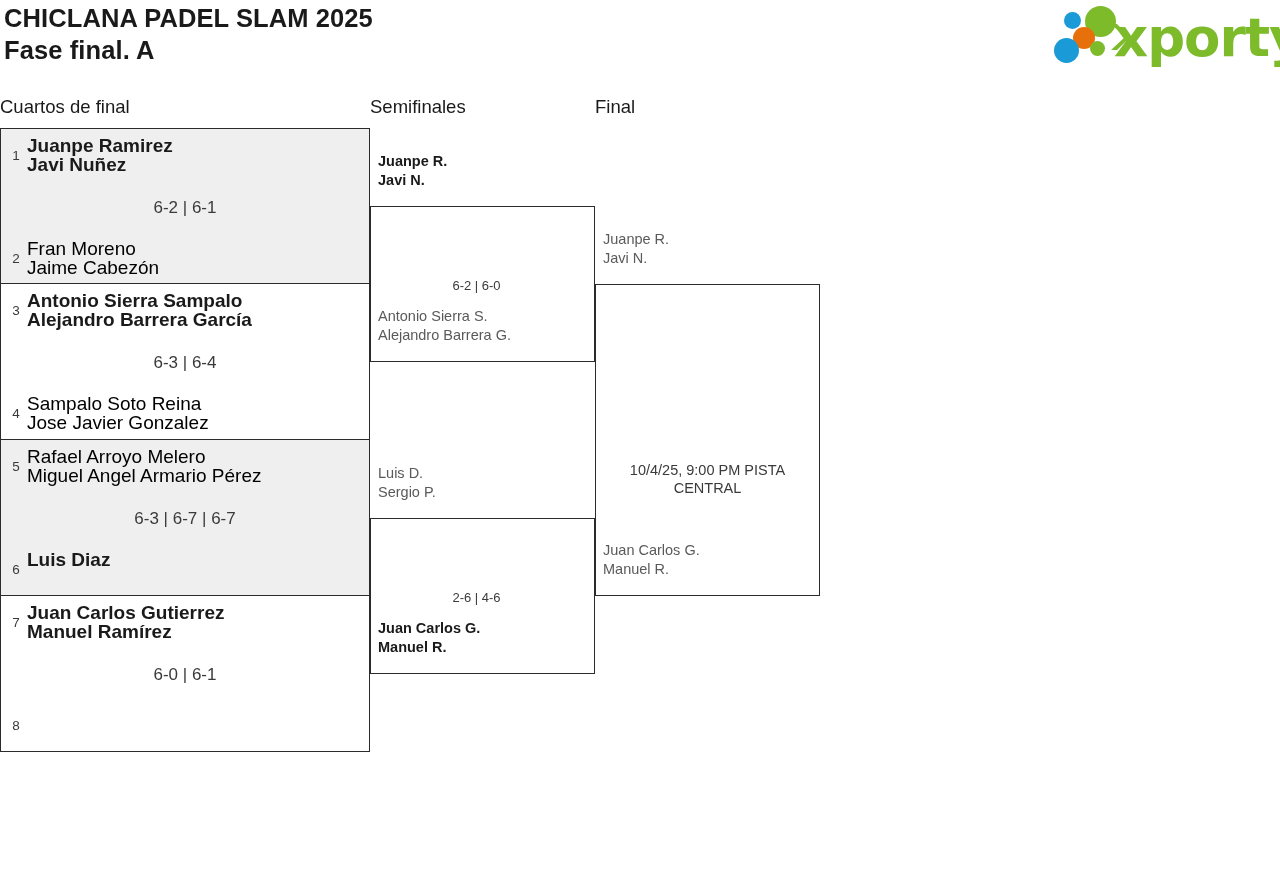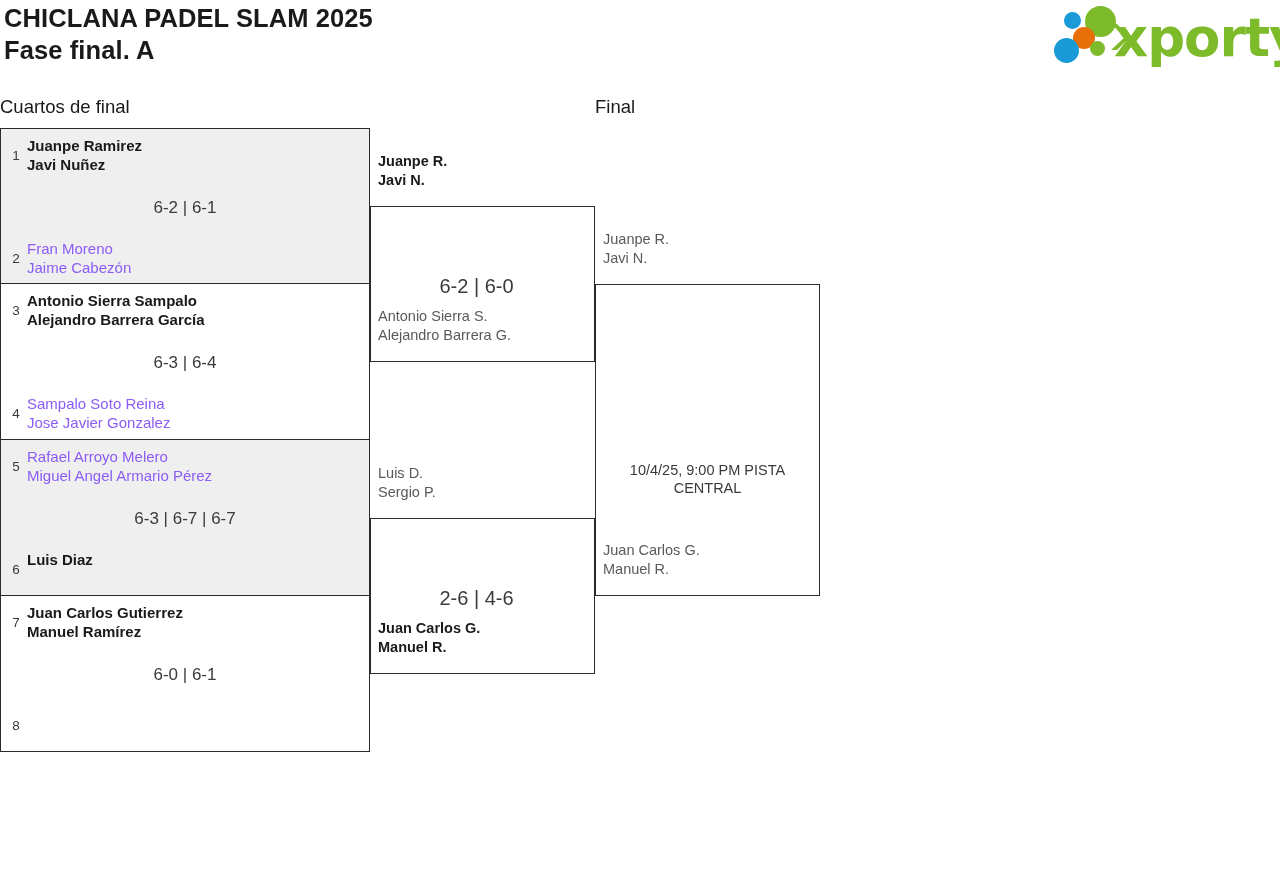--- a/index.html
+++ b/index.html
@@ -117,27 +117,27 @@
     text-align: center;
     line-height: 16px;
   }
   .seed.top    { top: 19px; }
   .seed.bottom { top: 122px; }
 
   .team {
     position: absolute;
     left: 26px;
     right: 8px;
-    font-size: 15px;
+    font-size: 19px;
     line-height: 18.5px;
   }
   .team.top    { top: 8px; }
   .team.bottom { top: 111px; }
   .team.winner { font-weight: 700; color: #1a1a1a; }
-  .team.loser  { font-weight: 400; color: #8b5cf6; }
+  .team.loser  { font-weight: 400; color: #000000; }
   .team .p { display: block; white-space: nowrap; }
 
   .qf-score {
     position: absolute;
     left: 0; right: 0;
     top: 70px;
     text-align: center;
     font-size: 17px;
     color: #3a3a3a;
     line-height: 18px;
@@ -177,21 +177,21 @@
   .sf-team.below { top: 100px; }
   .sf-team.winner { font-weight: 700; color: #1a1a1a; }
   .sf-team.loser  { font-weight: 400; color: #5a5a5a; }
   .sf-team .p { display: block; white-space: nowrap; }
 
   .sf-score {
     position: absolute;
     left: 0; right: 12px;
     top: 70px;
     text-align: center;
-    font-size: 20px;
+    font-size: 13px;
     color: #3a3a3a;
     line-height: 18px;
   }
 
   
   .f-spine {
     position: absolute;
     width: 1px;
     background: #2b2b2b;
   }
@@ -251,20 +251,21 @@
       </svg>
     </div>
     <div id="logo-text">xporty</div>
   </div>
 
 </div>
 
 <div id="bracket">
 
   <div class="round-header" id="round-header-0">Cuartos de final</div>
+  <div class="round-header" id="round-header-1">Semifinales</div>
   <div class="round-header" id="round-header-2">Final</div>
 
   <div class="qf-block shaded first" id="qf-0">
     <div class="seed top">1</div>
     <div class="team top winner">
       <span class="p">Juanpe Ramirez</span>
       <span class="p">Javi Nuñez</span>
     </div>
     <div class="qf-score">6-2 | 6-1</div>
     <div class="seed bottom">2</div>

